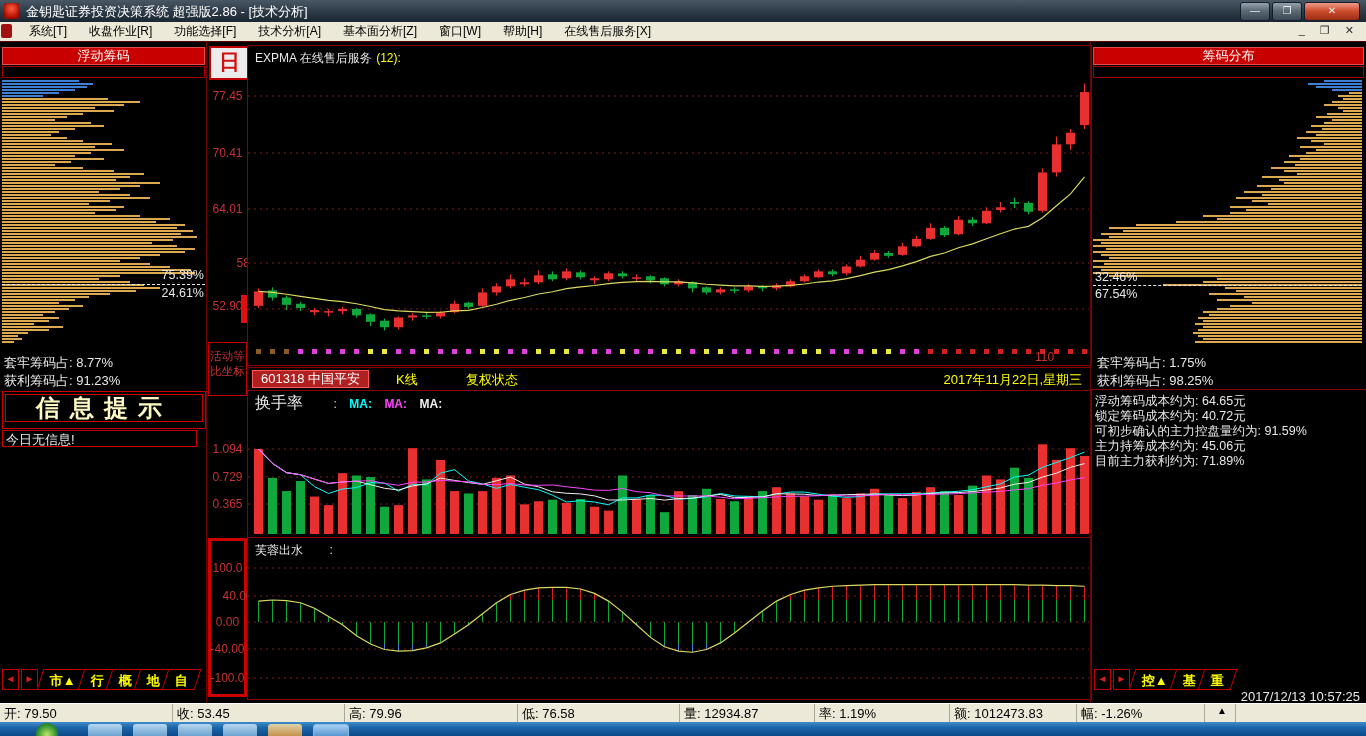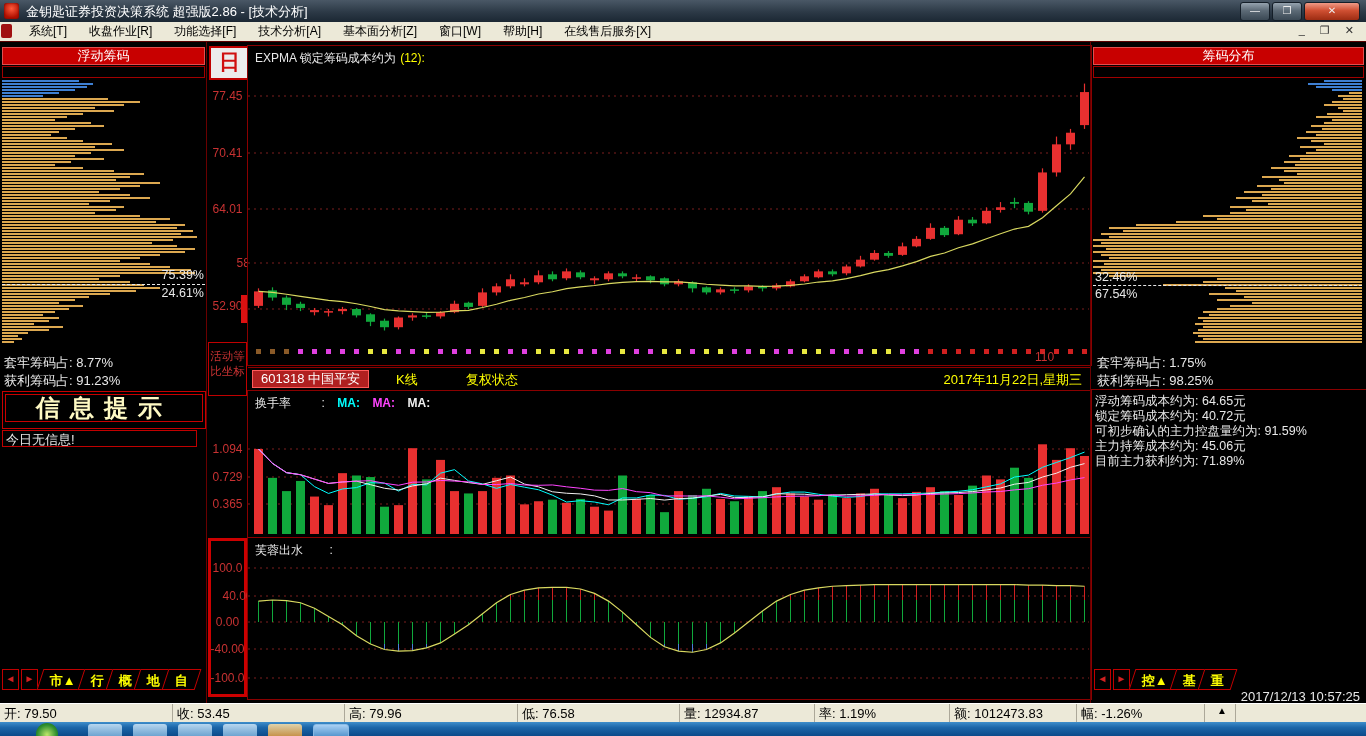--- a/index.html
+++ b/index.html
@@ -414,21 +414,21 @@
         <rect x="736" y="303" width="5" height="5" fill="#d02020"></rect>
         <rect x="750" y="303" width="5" height="5" fill="#d02020"></rect>
         <rect x="764" y="303" width="5" height="5" fill="#d02020"></rect>
         <rect x="778" y="303" width="5" height="5" fill="#d02020"></rect>
         <rect x="792" y="303" width="5" height="5" fill="#d02020"></rect>
         <rect x="806" y="303" width="5" height="5" fill="#d02020"></rect>
         <rect x="820" y="303" width="5" height="5" fill="#d02020"></rect>
         <rect x="834" y="303" width="5" height="5" fill="#d02020"></rect>
       </svg>
     <div class="abs" style="left:255px;top:6px;">
-      <span class="wtxt" style="font-size:12px;">EXPMA 锁定筹码成本约为</span>
+      <span class="wtxt" style="font-size:12px;">EXPMA 在线售后服务</span>
       <span class="ytxt" style="font-size:12px;">(12):</span>
     </div>
     <div class="abs rtxt" style="left:1035px;top:308px;">110</div>
 
     <div class="abs infobar" style="top:325px;left:248px;">
       <span class="abs codebox">
         <span>601318</span>
         <span>中国平安</span>
       </span>
       <span class="abs ytxt" style="left:148px;top:3px;">K线</span>
@@ -499,21 +499,21 @@
         <rect x="776" y="86.84" width="9" height="56.16" fill="#10a83c"></rect>
         <rect x="790" y="53.30000000000001" width="9" height="89.69999999999999" fill="#e83030"></rect>
         <rect x="804" y="68.9" width="9" height="74.1" fill="#e83030"></rect>
         <rect x="818" y="57.19999999999999" width="9" height="85.80000000000001" fill="#e83030"></rect>
         <rect x="832" y="65" width="9" height="78" fill="#e83030"></rect>
         <polyline points="10.5,57.97999999999999 24.5,72.41 38.5,81.63999999999999 52.5,83.72 66.5,95.615 80.5,102.44 94.5,97.95499999999998 108.5,96.59 122.5,91.715 136.5,92.105 150.5,100.1 164.5,93.27499999999999 178.5,93.86 192.5,82.16 206.5,78.65 220.5,89.96 234.5,92.88499999999999 248.5,97.37 262.5,93.47 276.5,96.2 290.5,98.735 304.5,104.19500000000001 318.5,111.02 332.5,109.655 346.5,111.02 360.5,113.75 374.5,106.925 388.5,106.92500000000001 402.5,104 416.5,104.39 430.5,108.28999999999999 444.5,107.315 458.5,105.755 472.5,102.44 486.5,104.975 500.5,105.36500000000001 514.5,105.94999999999999 528.5,103.025 542.5,101.075 556.5,101.075 570.5,103.22 584.5,105.17 598.5,106.34 612.5,105.56 626.5,102.83 640.5,102.83 654.5,102.83 668.5,102.44 682.5,102.05 696.5,101.07499999999999 710.5,100.29499999999999 724.5,98.735 738.5,95.81 752.5,92.88499999999999 766.5,86.06 780.5,84.11000000000001 794.5,76.31000000000002 808.5,71.435 822.5,66.56 836.5,61.10000000000001" fill="none" stroke="#00ffff" stroke-width="1"></polyline>
         <polyline points="10.5,57.97999999999999 24.5,72.41 38.5,81.63999999999999 52.5,83.72 66.5,88.088 80.5,92.42999999999999 94.5,90.96285714285713 108.5,90.155 122.5,93.66499999999999 136.5,97.27250000000001 150.5,99.0275 164.5,94.9325 178.5,92.7875 192.5,87.1325 206.5,89.375 220.5,91.6175 234.5,93.3725 248.5,89.76500000000001 262.5,86.06 276.5,93.08 290.5,95.81 304.5,100.7825 318.5,102.245 332.5,102.92750000000001 346.5,104.8775 360.5,108.9725 374.5,108.9725 388.5,108.28999999999999 402.5,107.50999999999999 416.5,109.07 430.5,107.6075 444.5,107.12 458.5,104.8775 472.5,103.41499999999999 486.5,106.6325 500.5,106.34 514.5,105.85249999999999 528.5,102.7325 542.5,103.025 556.5,103.22 570.5,104.58500000000001 584.5,104.0975 598.5,103.7075 612.5,103.3175 626.5,103.025 640.5,104 654.5,104.58500000000001 668.5,104 682.5,102.44 696.5,101.9525 710.5,101.5625 724.5,100.58749999999999 738.5,98.92999999999999 752.5,96.97999999999999 766.5,93.1775 780.5,91.42250000000001 794.5,86.06 808.5,82.16 822.5,76.30999999999999 836.5,72.60499999999999" fill="none" stroke="#f0f0f0" stroke-width="1"></polyline>
         <polyline points="10.5,57.97999999999999 24.5,72.41 38.5,81.63999999999999 52.5,83.72 66.5,88.088 80.5,92.42999999999999 94.5,90.96285714285713 108.5,90.155 122.5,89.69999999999999 136.5,92.3 150.5,94.28545454545454 164.5,91.195 178.5,90.97999999999999 192.5,89.40285714285716 206.5,90.116 220.5,90.88625 234.5,93.51874999999998 248.5,93.51874999999998 262.5,92.54374999999999 276.5,94.00625 290.5,94.29875 304.5,93.9575 318.5,95.81 332.5,97.27250000000001 346.5,99.125 360.5,99.36875 374.5,97.51624999999999 388.5,100.685 402.5,101.66 416.5,104.92625 430.5,104.92625000000001 444.5,105.02375 458.5,104.8775 472.5,106.19375 486.5,107.8025 500.5,107.315 514.5,106.68125 528.5,105.90125 542.5,105.31625 556.5,105.17 570.5,104.73124999999999 584.5,103.75625 598.5,105.16999999999999 612.5,104.82875 626.5,104.43875 640.5,103.36625 654.5,103.80499999999999 668.5,103.61 682.5,103.5125 696.5,103.02499999999999 710.5,102.63499999999999 724.5,101.9525 738.5,100.9775 752.5,100.49000000000001 766.5,98.88125000000001 780.5,97.71124999999999 794.5,94.25 808.5,92.05625 822.5,88.93625 836.5,86.59625" fill="none" stroke="#ff44ff" stroke-width="1"></polyline>
       </svg>
     <div class="abs" style="left:255px;top:351px;">
-      <span class="wtxt" style="font-size:12px;">换手率</span>
+      <span class="wtxt" style="font-size:16px;">换手率</span>
       <span class="wtxt" style="font-size:12px;padding-left:26px;">:</span>
       <span style="color:#00ffff;font-size:12px;font-weight:bold;padding-left:8px;">MA:</span>
       <span style="color:#ff44ff;font-size:12px;font-weight:bold;padding-left:8px;">MA:</span>
       <span style="color:#f0f0f0;font-size:12px;font-weight:bold;padding-left:8px;">MA:</span>
     </div>
 
     <div class="abs chart-frame" style="left:247px;top:495px;width:843px;height:161px;"></div>
     <svg id="svg-osc" class="abs" style="left:248px;top:496px;" width="841" height="159">
         <line x1="0" x2="841" y1="30" y2="30" stroke="#7d1f1f" stroke-dasharray="2 4"></line>
         <line x1="0" x2="841" y1="58" y2="58" stroke="#7d1f1f" stroke-dasharray="2 4"></line>

